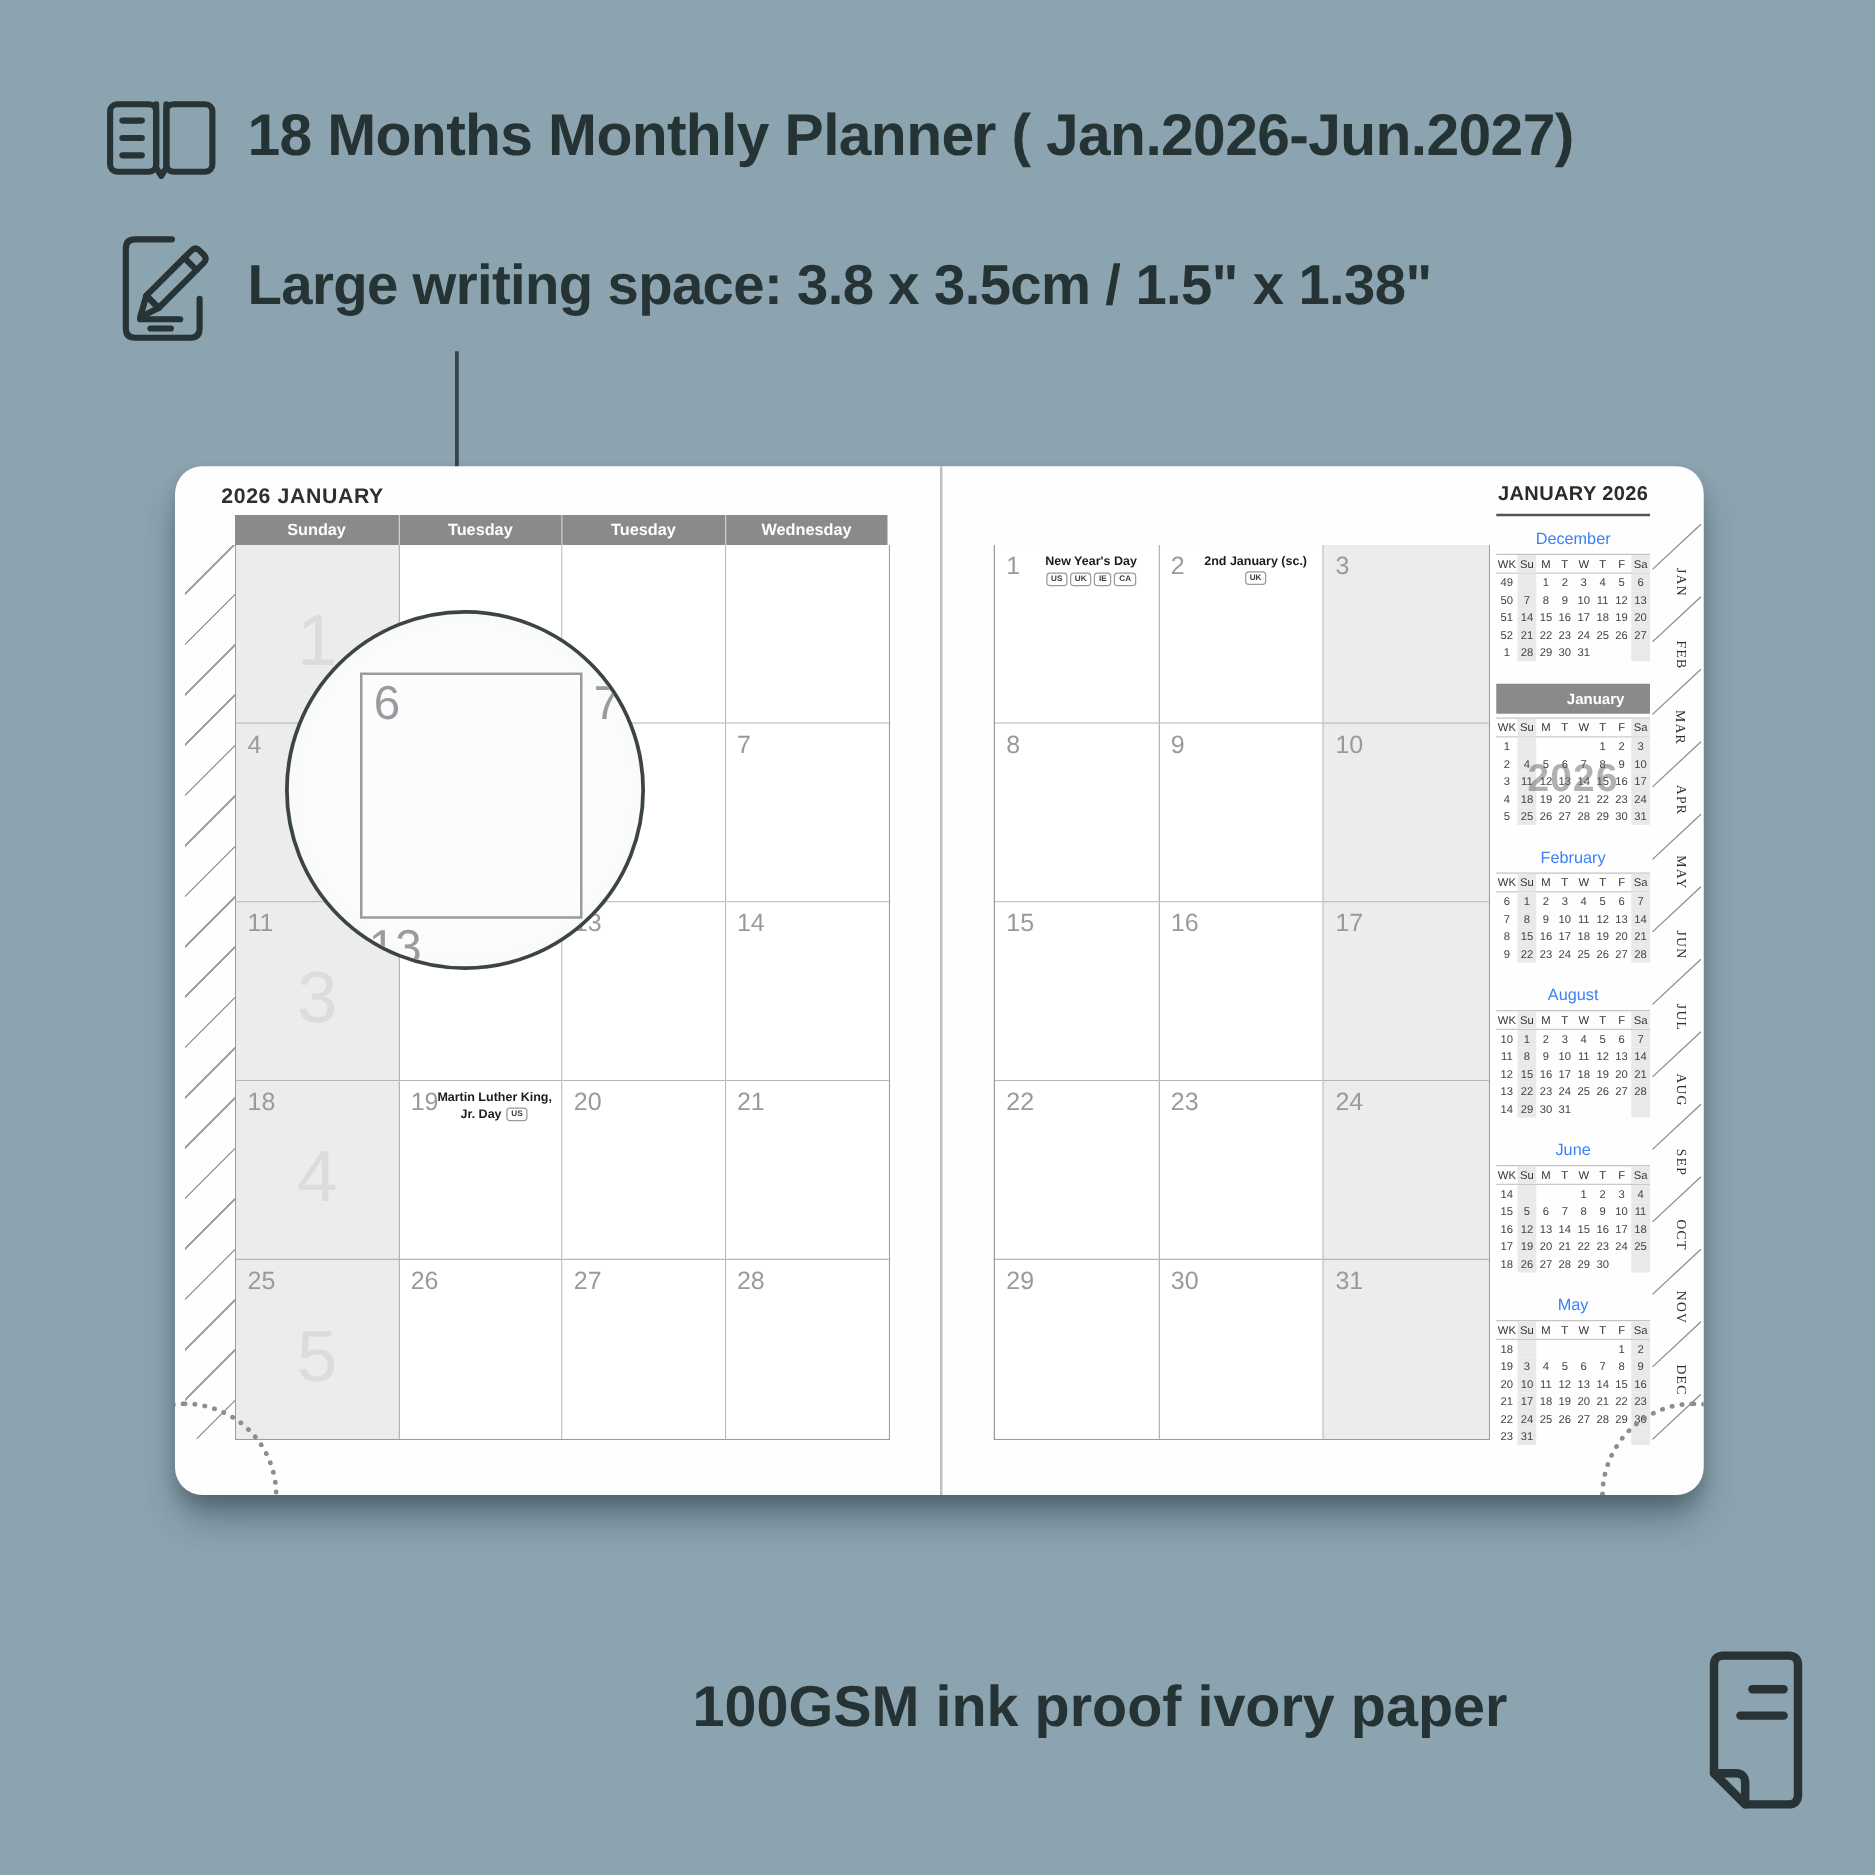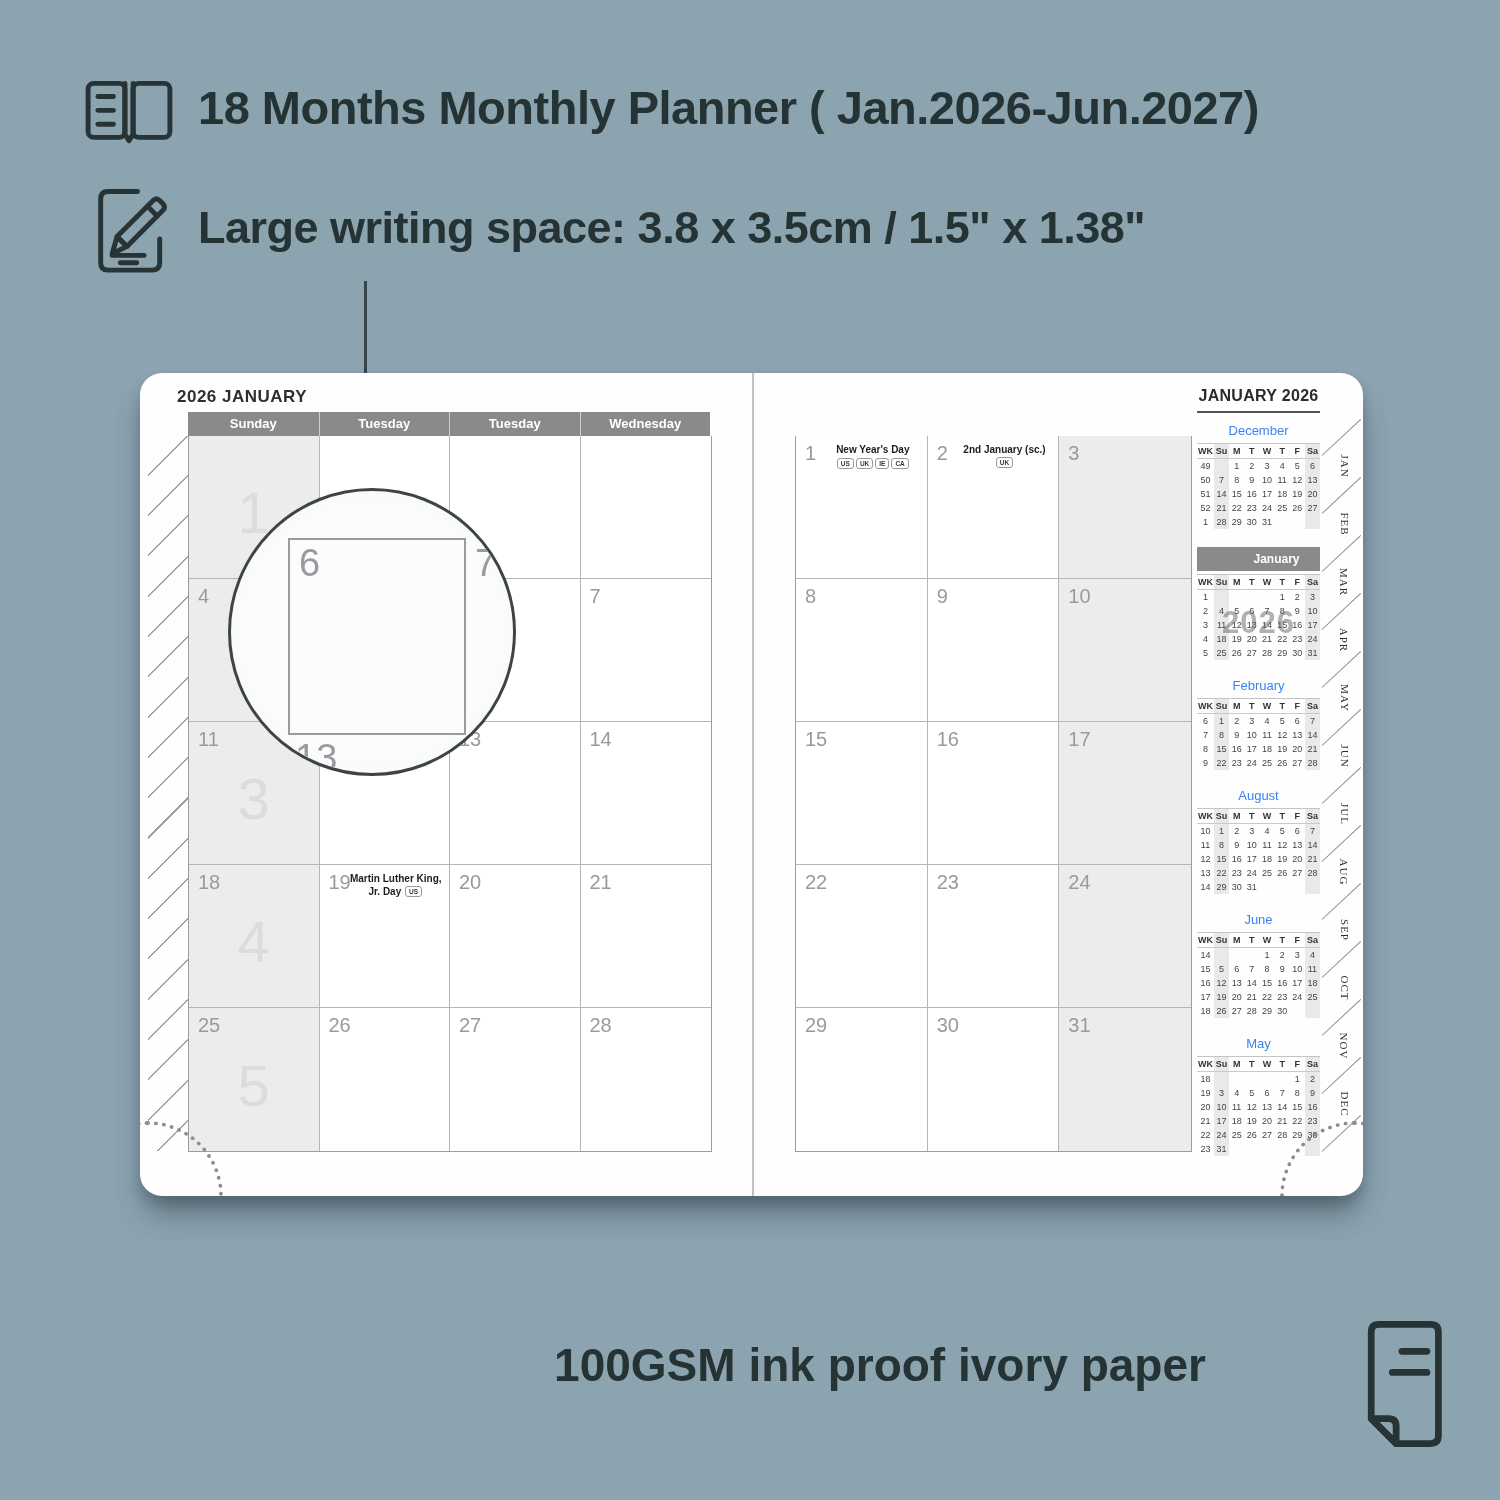--- a/index.html
+++ b/index.html
@@ -74,21 +74,21 @@
   #sidebar{left:1057px;top:14px;width:123px;}
   #sidebar-title{font-size:16px;font-weight:bold;color:#2b2b2b;text-align:center;letter-spacing:0.3px;
     padding-bottom:6px;border-bottom:2px solid #555;}
   .mini{position:relative;margin-top:18px;}
   .mini.first{margin-top:10px;}
   .mini-title{font-size:13px;color:#3b82f6;text-align:center;height:16px;line-height:16px;margin-bottom:4px;}
   .mini-band{background:#8a8a8a;color:#fff;font-size:12px;font-weight:bold;text-align:center;height:24px;line-height:24px;margin-bottom:3px;padding-left:36px;}
   .mini-row{display:grid;grid-template-columns:17px repeat(7,1fr);height:14px;}
   .mini-row div{font-size:9px;line-height:14px;text-align:center;color:#444;}
   .mini-head{border-top:1px solid #c4c4c4;border-bottom:1px solid #cacaca;}
-  .mini-head div{font-weight:bold;color:#333;}
+  .mini-head div{font-weight:normal;color:#333;}
   .col-shade{background:#e9e9e9;}
   .mini-wm{position:absolute;left:0;right:0;top:58px;text-align:center;font-size:31px;font-weight:bold;
     color:rgba(100,100,100,0.5);letter-spacing:1px;pointer-events:none;}
 
   
   .tab-label{position:absolute;left:1186px;width:37px;height:58px;display:flex;align-items:center;justify-content:center;}
   .tab-label span{transform:rotate(90deg);font-family:"Liberation Serif","DejaVu Serif",serif;
     font-size:11px;letter-spacing:1px;color:#2e2e2e;}
   .tab-sep{position:absolute;left:1182px;width:53px;height:0;border-top:1.3px solid #8b8b8b;
     transform:rotate(-43deg);transform-origin:left center;}

